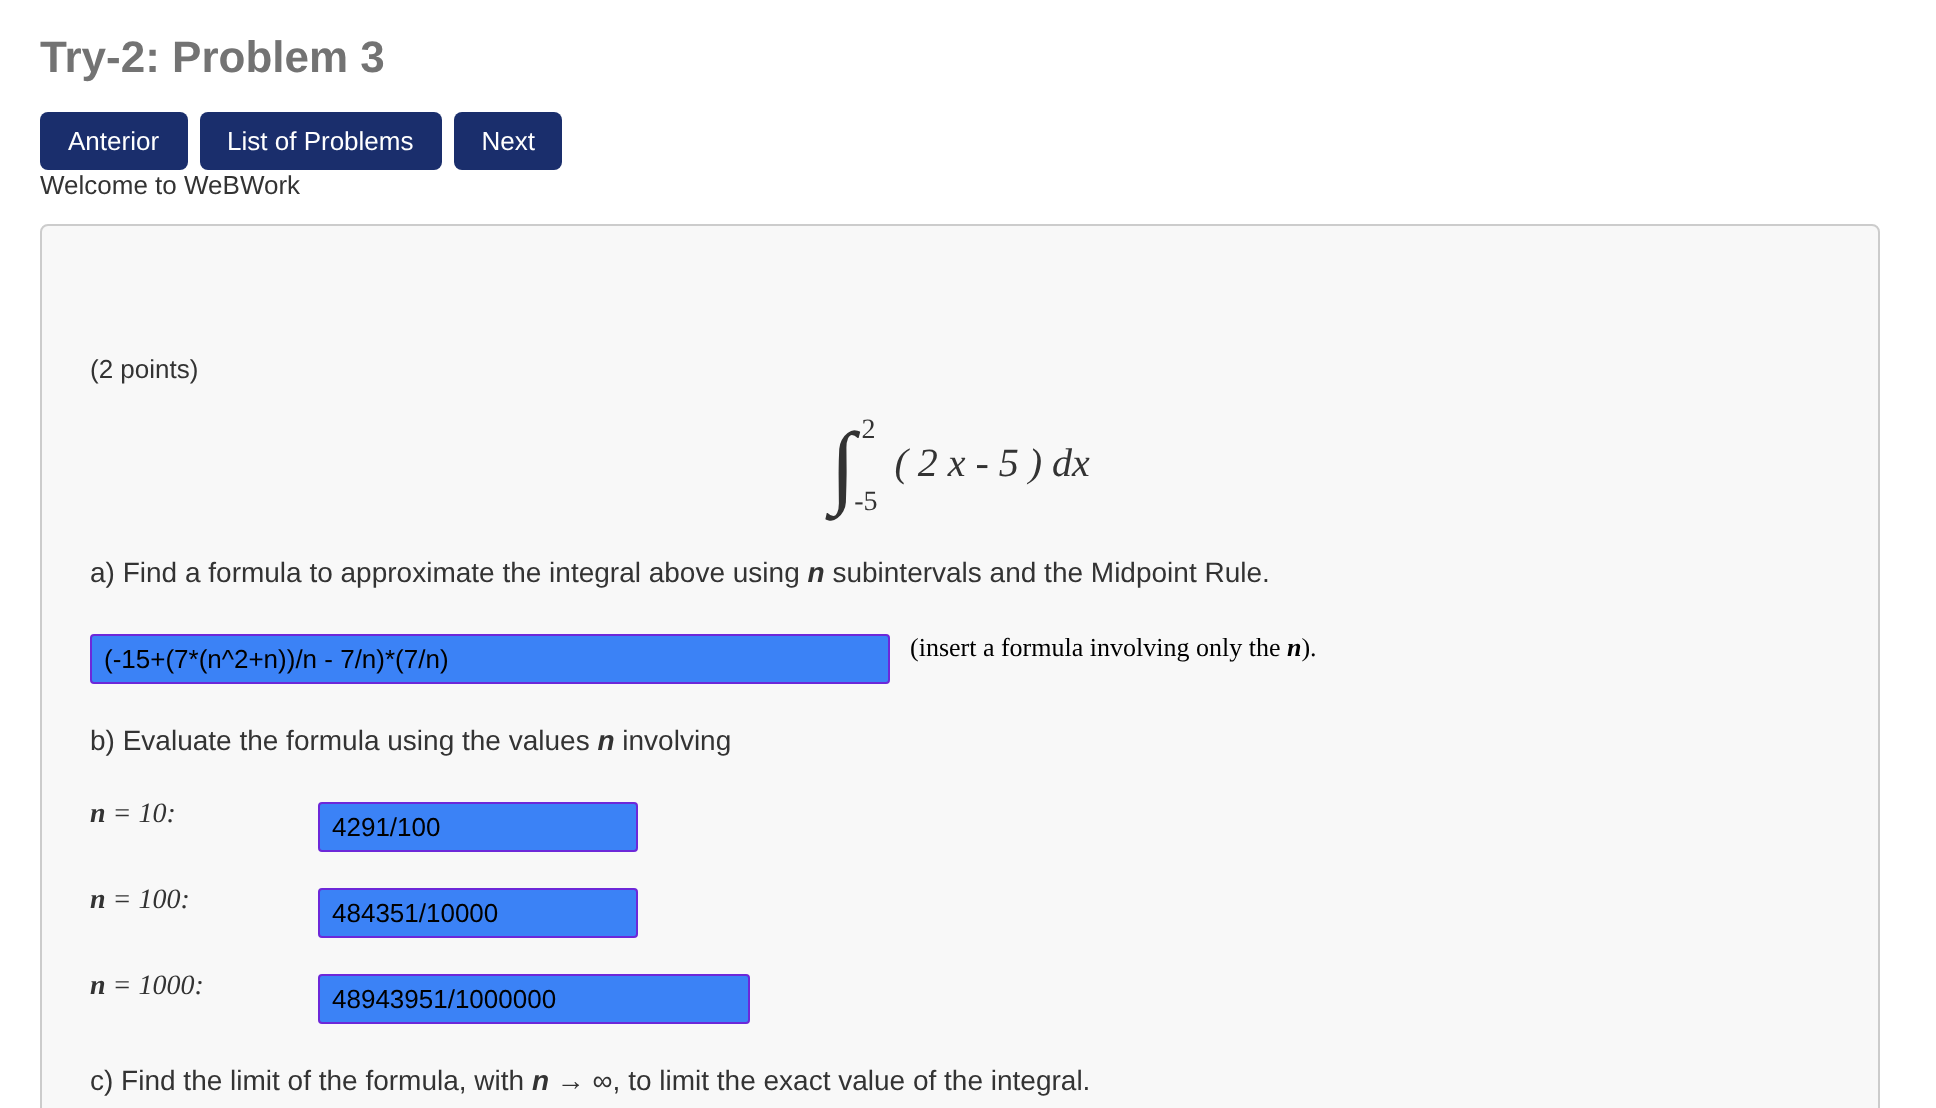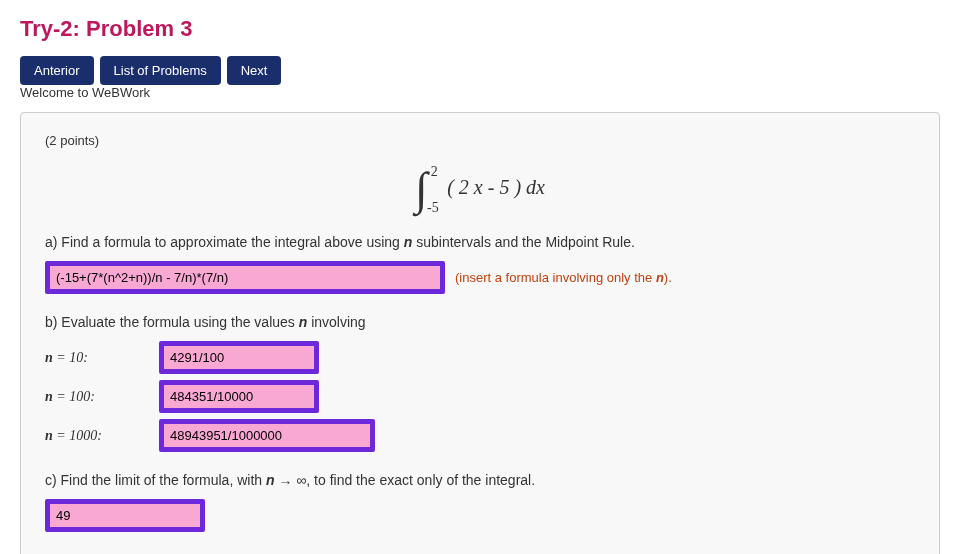--- a/index.html
+++ b/index.html
@@ -7,21 +7,21 @@
       font-family: Arial, Helvetica, sans-serif;
       font-size: 14px;
       background: #fff;
       color: #333;
       padding: 16px 20px;
     }
     h1 {
       font-size: 22px;
       font-weight: bold;
       margin-bottom: 14px;
-      color: #be185d;
+      color: #737373;
     }
     .btn-bar {
       display: flex;
       gap: 6px;
     }
     .btn {
       background: #1a2e6c;
       color: #fff;
       border: none;
       padding: 7px 14px;
@@ -39,20 +39,21 @@
       border: 1px solid #ccc;
       background: #f8f8f8;
       border-radius: 4px;
       padding: 20px 24px 24px 24px;
       max-width: 920px;
     }
     .points {
       font-size: 13px;
       margin-bottom: 18px;
       color: #333;
+      margin-top: 44px;
     }
     .integral-display {
       text-align: center;
       font-size: 22px;
       margin-bottom: 20px;
       font-family: 'Times New Roman', Times, serif;
     }
     .section {
       margin-bottom: 18px;
     }
@@ -61,30 +62,32 @@
       margin-bottom: 8px;
       line-height: 1.5;
     }
     .section-label em, em { font-style: italic; font-weight: bold; }
     .input-row {
       display: flex;
       align-items: center;
       gap: 10px;
     }
     input[type="text"] {
-      border: 5px solid #6d28d9;
-      background: #f9a8d4;
+      border: 1px solid #6d28d9;
+      background: #3b82f6;
       padding: 4px 6px;
       font-size: 13px;
       font-family: Arial, Helvetica, sans-serif;
       border-radius: 2px;
+      margin-top: 12px;
     }
     .hint-text {
       font-size: 13px;
-      color: #c2410c;
+      color: #000000;
+      font-family: Liberation Serif, serif;
     }
     .hint-text em { font-style: italic; font-weight: bold; }
     .n-row {
       display: flex;
       align-items: center;
       gap: 24px;
       margin-bottom: 6px;
       font-size: 14px;
       font-family: 'Times New Roman', Times, serif;
     }
@@ -151,18 +154,18 @@
       <input type="text" style="width: 160px;" value="484351/10000">
     </div>
     <div class="n-row">
       <span class="n-label" style="font-family:'Times New Roman',Times,serif; font-style:italic;"><em>n</em> = 1000: </span>
       <input type="text" style="width: 216px;" value="48943951/1000000">
     </div>
   </div>
 
   <div class="section section-c">
     <div class="section-label">
-      <span>c) Find the limit of the formula, with </span><em>n</em> <span>→ ∞</span><span>, to find the exact only of the integral.</span>
+      <span>c) Find the limit of the formula, with </span><em>n</em> <span>→ ∞</span><span>, to limit the exact value of the integral.</span>
     </div>
     <input type="text" style="width: 160px;" value="49">
   </div>
 
 </div>
 
 </body></html>

